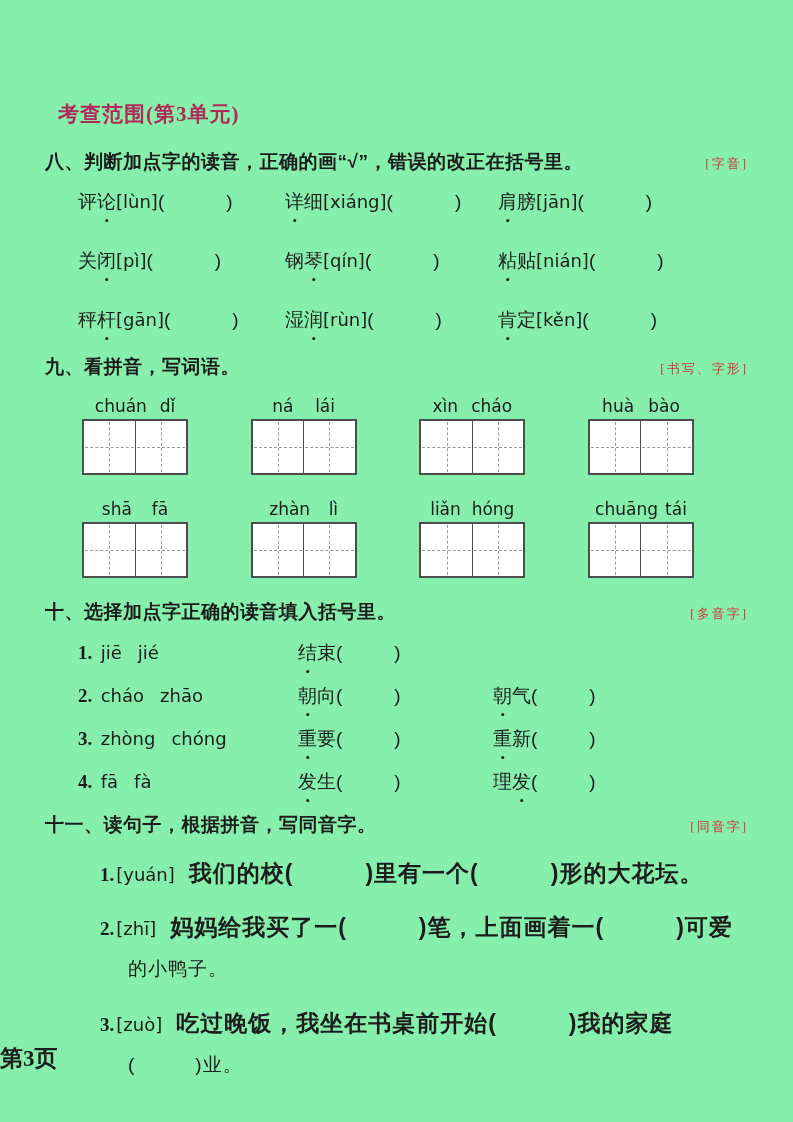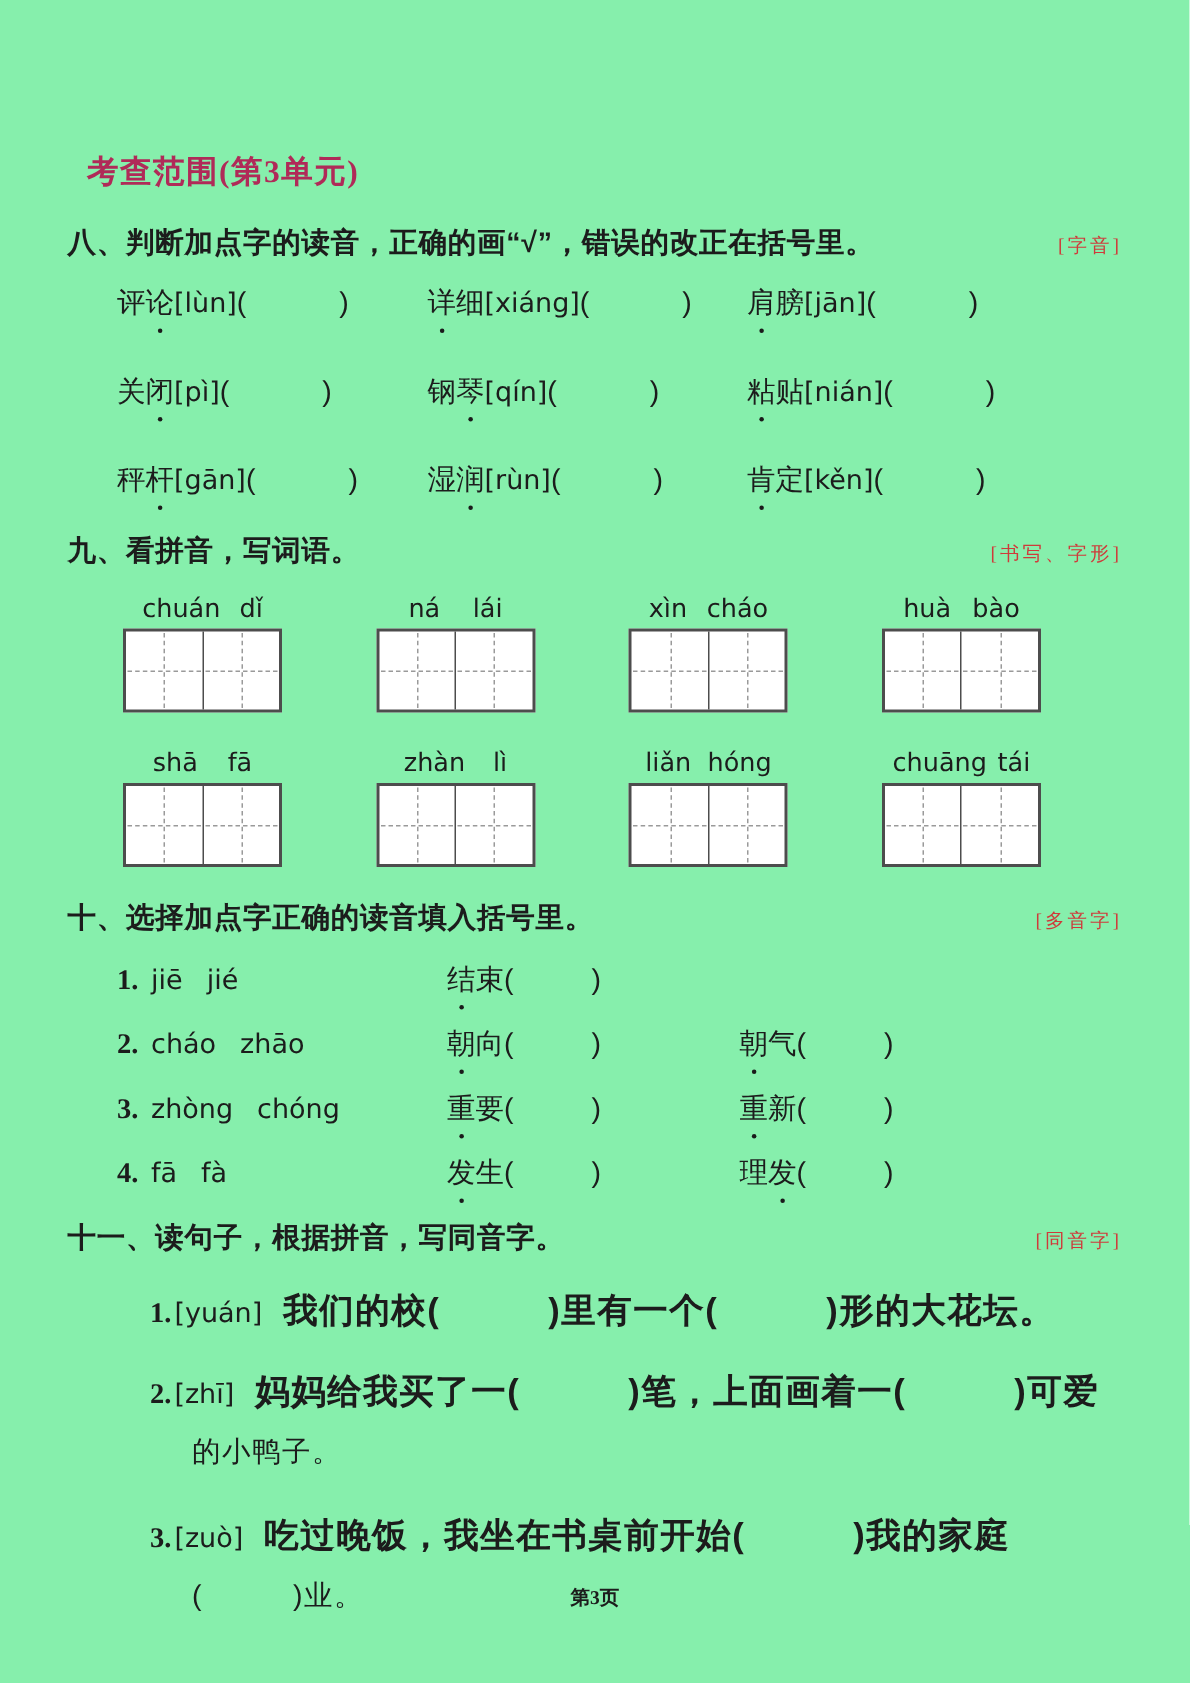--- a/index.html
+++ b/index.html
@@ -57,22 +57,22 @@
   
   .s11-items { margin:14px 0 0 55px; }
   .h-item { margin-bottom:12px; }
   .h-line1 { display:flex; align-items:baseline; }
   .h-num { font-family:"Liberation Serif","DejaVu Serif",serif; font-weight:bold; font-size:19px; }
   .h-py  { font-family:"DejaVu Sans",sans-serif; font-size:18px; margin:0 14px 0 2px; white-space:nowrap; }
   .h-text { font-size:23px; letter-spacing:1px; line-height:42px;font-weight:bold; }
   .h-line2 { font-size:19px; letter-spacing:1px; margin-left:28px; line-height:42px; }
 
   .footer {
-    position:absolute; bottom:48px; left:0; right:0; text-align:center;
-    font-family:"Liberation Serif","DejaVu Serif",serif; font-weight:bold; font-size:13px;
+    position:absolute; bottom:48px; left:0; right:0; 
+    font-family:"Liberation Serif","DejaVu Serif",serif; font-weight:bold; font-size:23px;
   }
 </style>
 </head>
 <body>
 
 <div class="page">
   <div class="content">
 
     <div class="exam-scope">考查范围(第3单元)</div>
 

